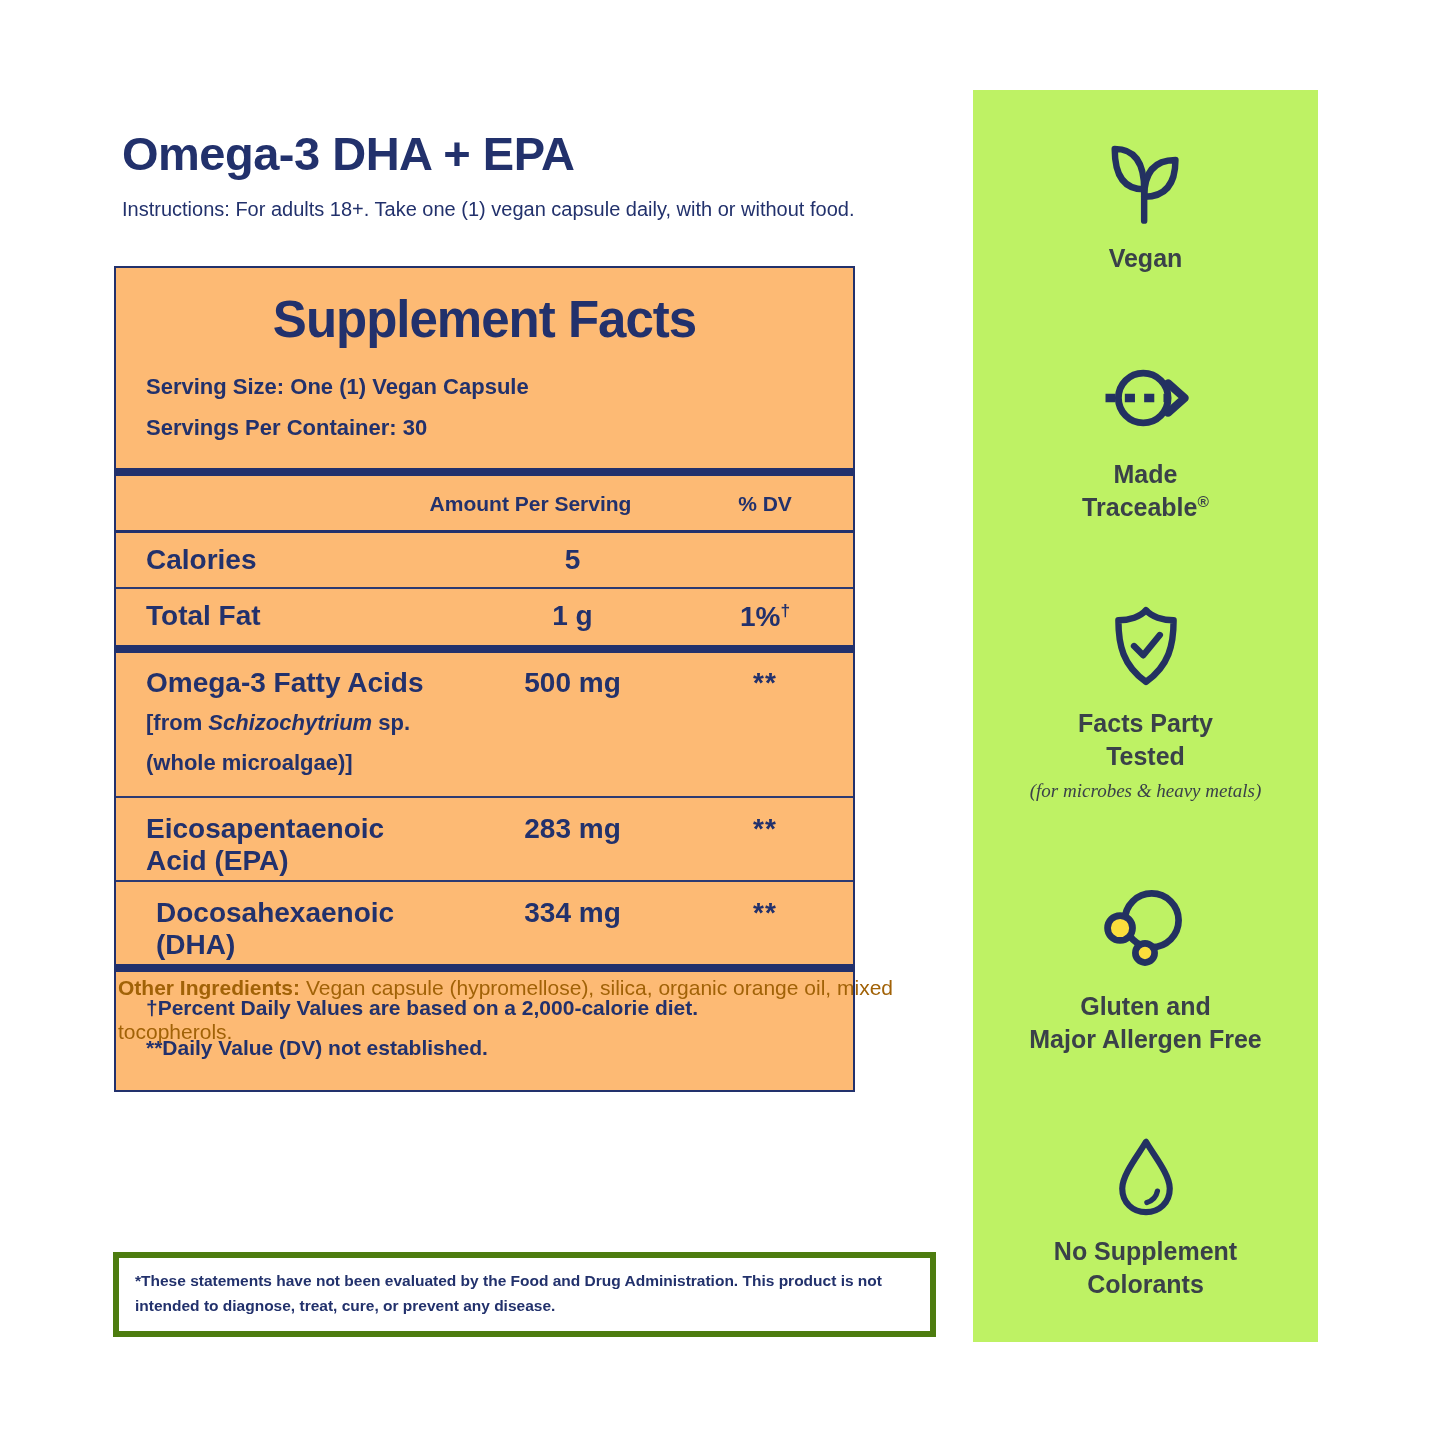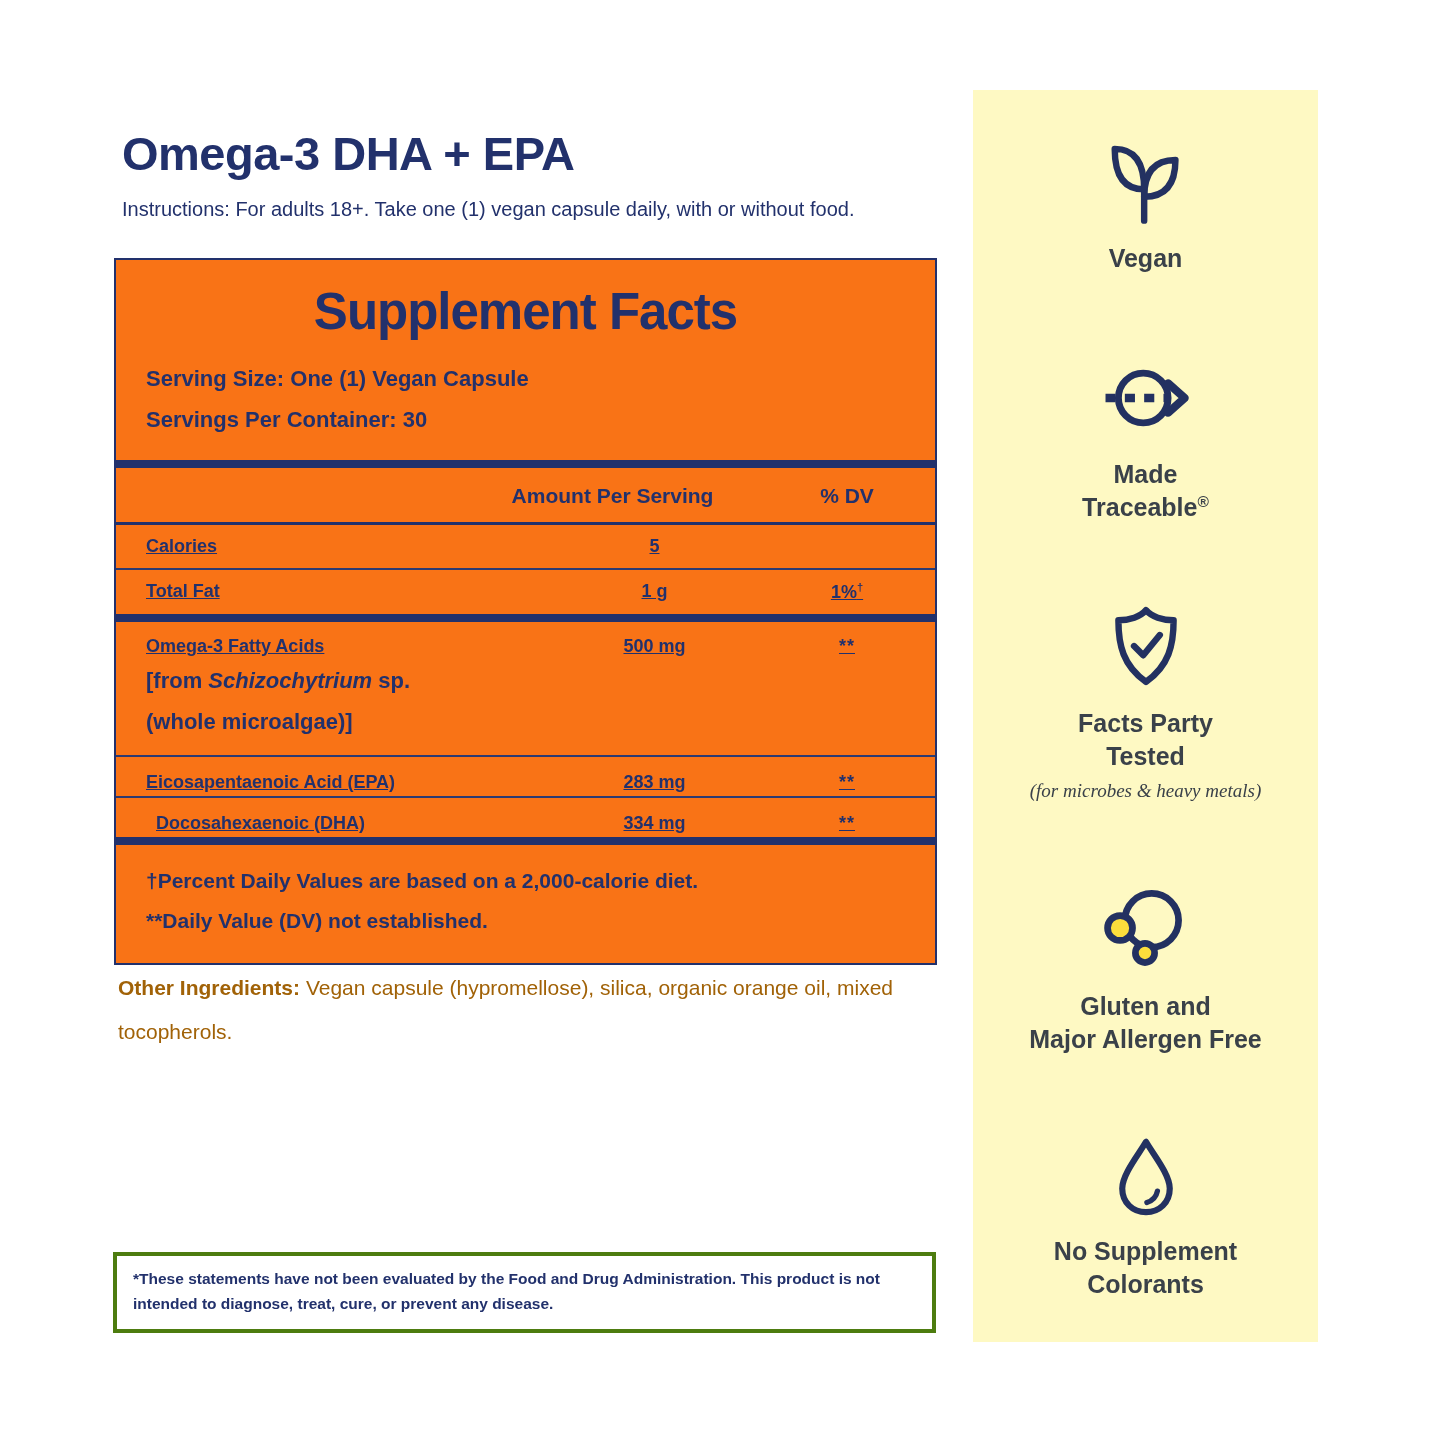--- a/index.html
+++ b/index.html
@@ -12,65 +12,65 @@
     position:absolute; left:122px; top:126px;
     font-size:47px; font-weight:bold; color:#22316C; letter-spacing:-0.5px;
   }
   .instructions {
     position:absolute; left:122px; top:198px; width:820px;
     font-size:20px; color:#22316C;
   }
   .instructions .lbl { font-weight:normal; }
 
   .facts {
-    position:absolute; left:114px; top:258px; width:823px;
-    border:2.5px solid #22316C; background:#f97316; color:#22316C;
+    position:absolute; left:114px; top:266px; width:741px;
+    border:2.5px solid #22316C; background:#fdba74; color:#22316C;
   }
   .facts-heading {
     text-align:center; font-size:51px; font-weight:bold;
     margin:22px 10px 8px; letter-spacing:-1px;
   }
   .serving { padding:10px 30px 20px; font-size:22px; font-weight:bold; line-height:1.85; }
   .bar-thick { height:8px; background:#22316C; }
   .bar-med { height:3px; background:#22316C; }
   .hr { height:2px; background:#2c3a72; }
 
   .thead, .row {
     display:grid; grid-template-columns:1fr 245px 140px;
     padding:11px 18px 11px 30px; align-items:start;
   }
   .thead { font-size:21px; font-weight:bold; padding-top:16px; padding-bottom:14px;gap:42px; }
   .thead .a, .row .a { text-align:center; }
   .thead .d, .row .d { text-align:center; }
-  .row { font-size:18px; font-weight:bold;text-decoration:underline; }
+  .row { font-size:28px; font-weight:bold; }
   .row.pad { padding-top:15px; padding-bottom:3px; }
   .row .d .stars { letter-spacing:1px; }
   .indent { padding-left:10px; }
   .sub { padding:2px 18px 12px 30px; font-size:22px; font-weight:bold; line-height:1.85; }
   .sub .it { font-style:italic; }
   sup { font-size:62%; vertical-align:super; }
 
   .footnotes { padding:16px 30px 22px; font-size:21px; font-weight:bold; line-height:1.9; }
 
   .other {
     position:absolute; left:118px; top:966px; width:830px;
     font-size:21px; color:#a16207; line-height:2.1;
   }
   .other .lbl { font-weight:bold; }
 
   .disclaimer {
     position:absolute; left:113px; top:1252px; width:823px;
-    border:4px solid #4d7c0f; padding:11px 16px 12px;
+    border:6px solid #4d7c0f; padding:11px 16px 12px;
     font-size:15.5px; font-weight:bold; color:#22316C; line-height:1.6; background:#fff;
   }
 
   
   .sidebar {
     position:absolute; left:973px; top:90px; width:345px; height:1252px;
-    background:#fef9c3;
+    background:#bef264;
     display:flex; flex-direction:column; align-items:center; justify-content:space-between;
     padding:46px 16px 42px;
   }
   .badge { display:flex; flex-direction:column; align-items:center; text-align:center; }
   .badge svg { display:block; }
   .badge .lines {
     margin-top:14px; font-size:25px; font-weight:bold; color:#3A4149; line-height:1.3;
   }
   .badge .note {
     margin-top:8px; font-family:"Liberation Serif", serif; font-style:italic;

